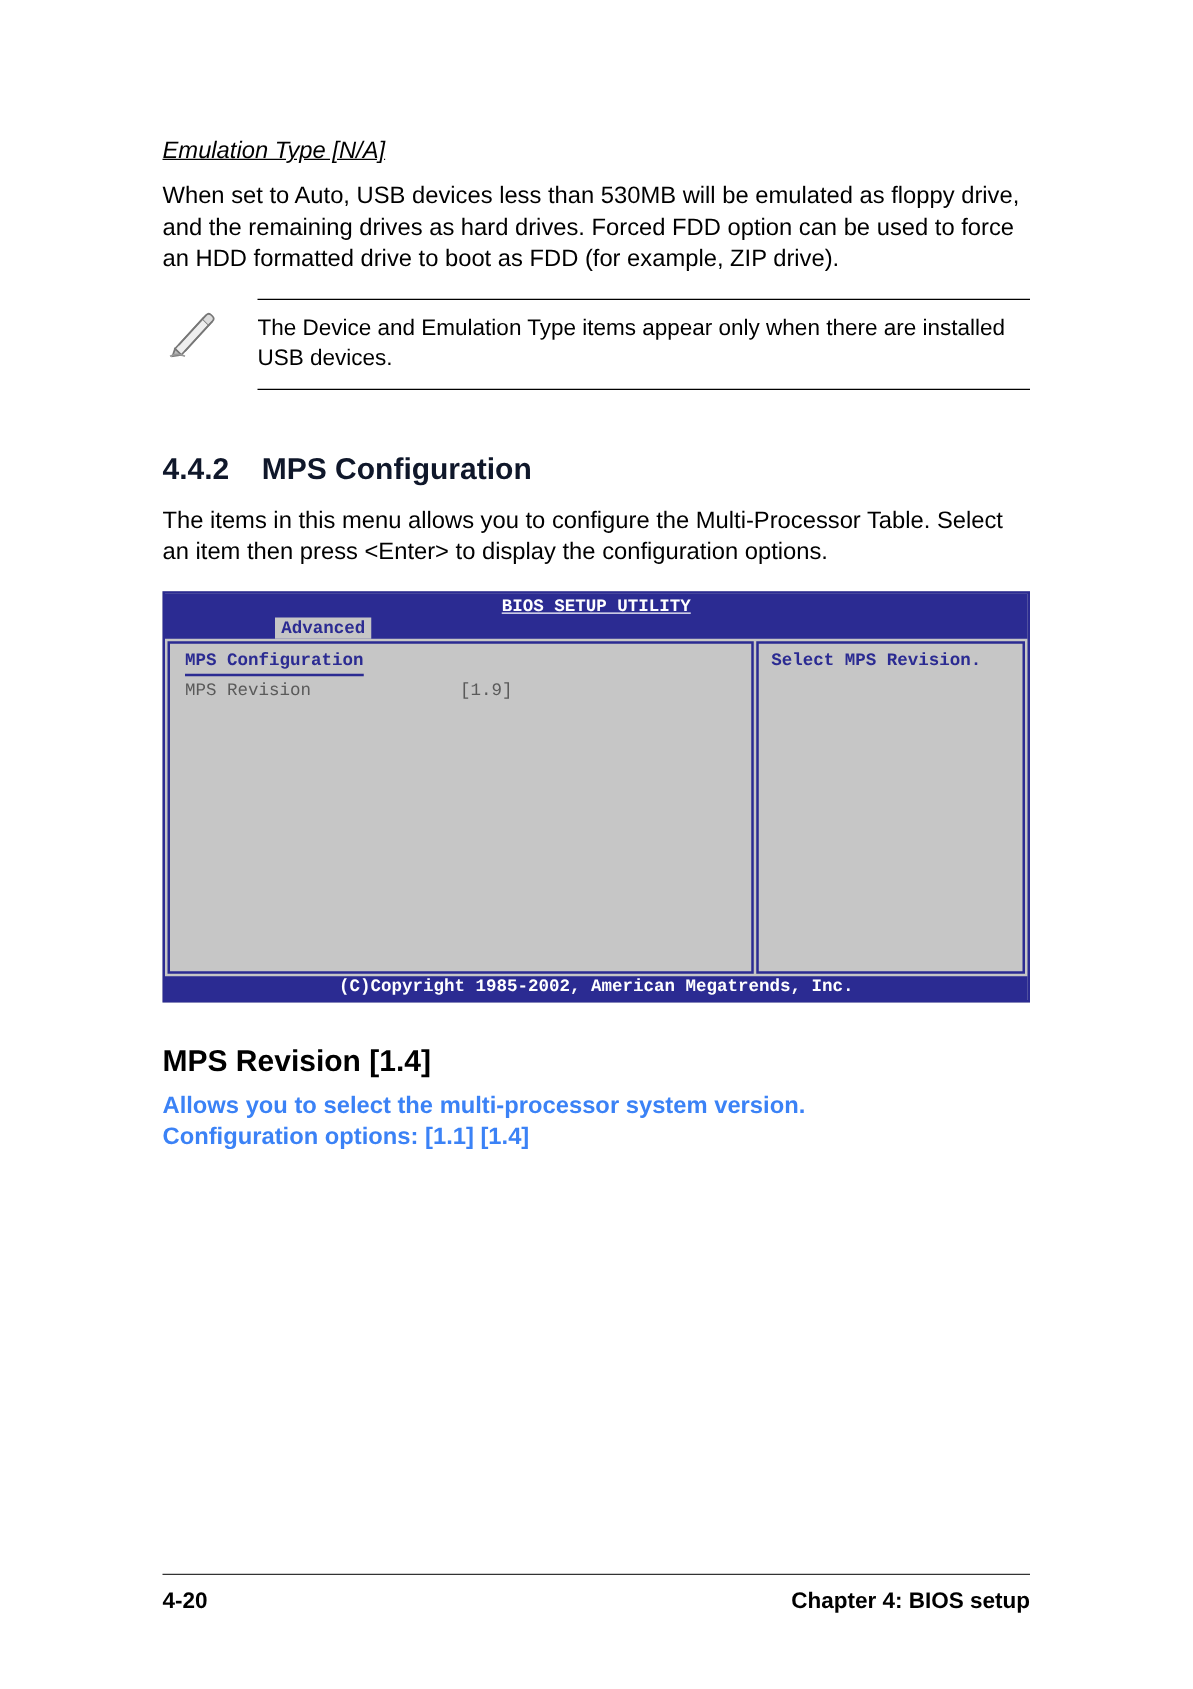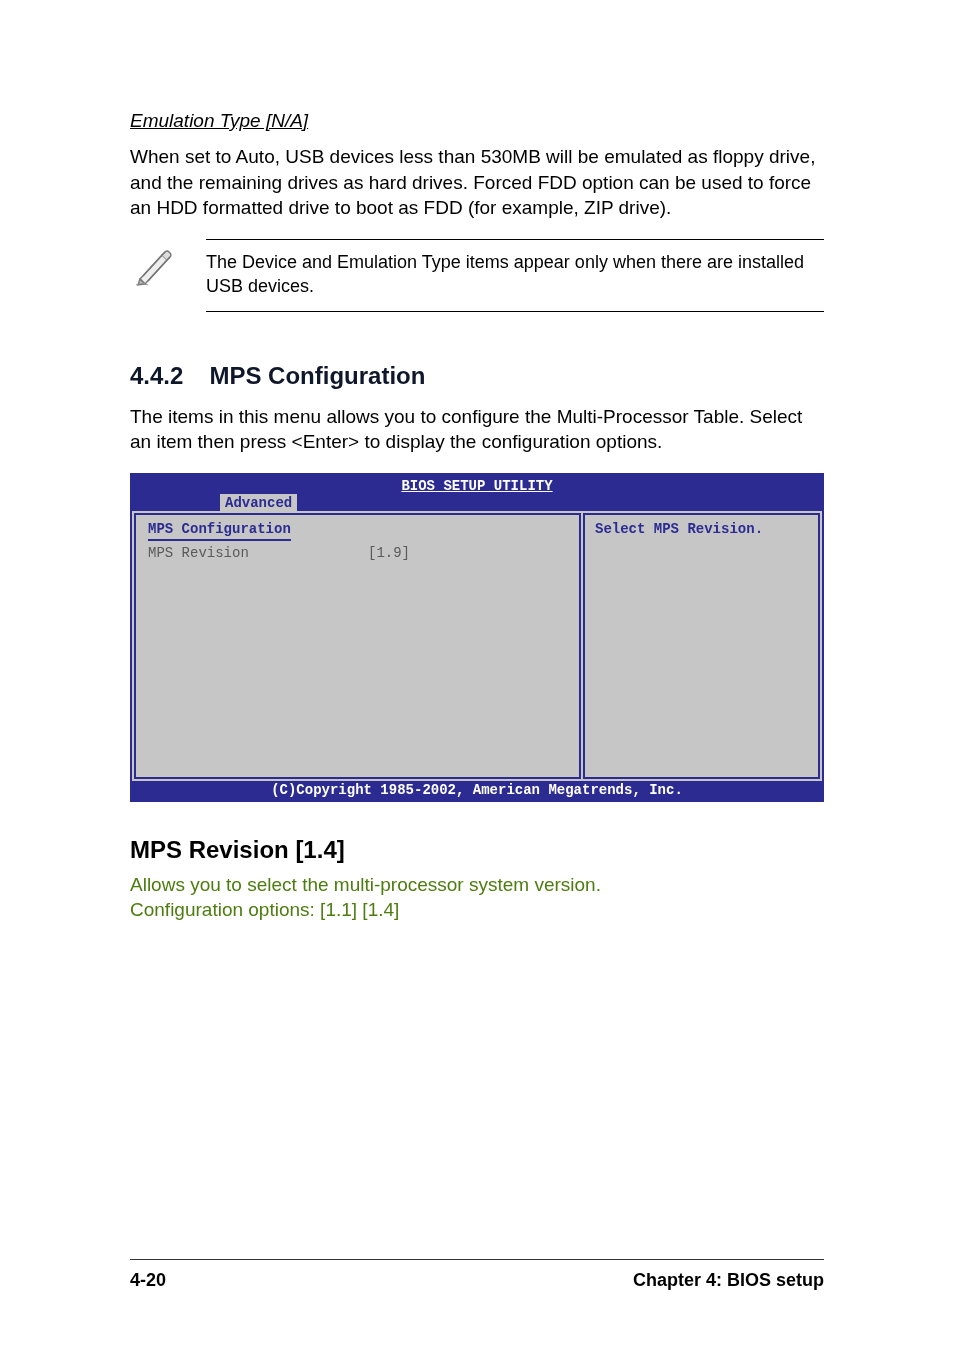--- a/index.html
+++ b/index.html
@@ -111,21 +111,21 @@
     min-height: 270px;
   }
   .bios-left {
     flex: 1;
     border: 2px solid #2b2b92;
     margin: 2px 1px 2px 2px;
     padding: 6px 12px;
     position: relative;
   }
   .bios-right {
-    width: 237px;
+    width: 215px;
     border: 2px solid #2b2b92;
     margin: 2px 2px 2px 1px;
     padding: 6px 10px;
   }
   .bios-left-title {
     color: #2b2b92;
     font-weight: bold;
     border-bottom: 2px solid #2b2b92;
     display: inline-block;
     padding-bottom: 2px;
@@ -154,21 +154,22 @@
   }
   .option-heading {
     font-weight: bold;
     font-size: 24px;
     margin-bottom: 8px;
     color: #000;
   }
   .option-text {
     font-size: 19px;
     line-height: 1.35;
-    color: #4d7c0f;
+    color: #3b82f6;
+    font-weight: bold;
   }
   .page-footer {
     position: absolute;
     bottom: 60px;
     left: 130px;
     right: 130px;
     border-top: 1px solid #333;
     padding-top: 10px;
     display: flex;
     justify-content: space-between;

